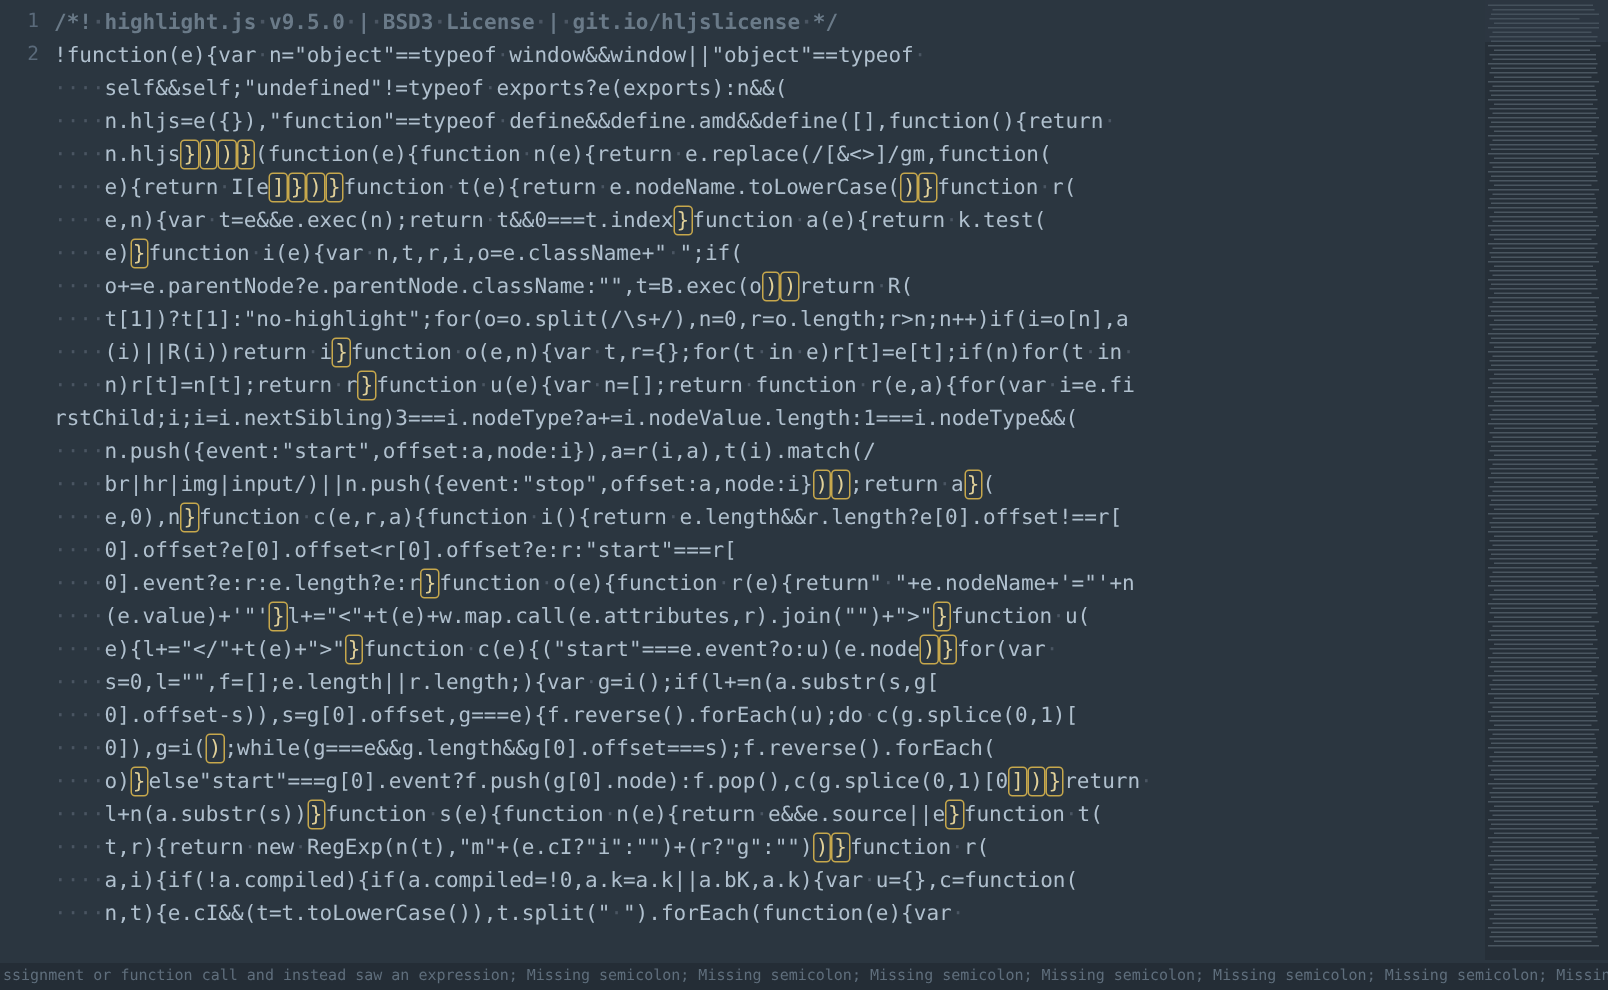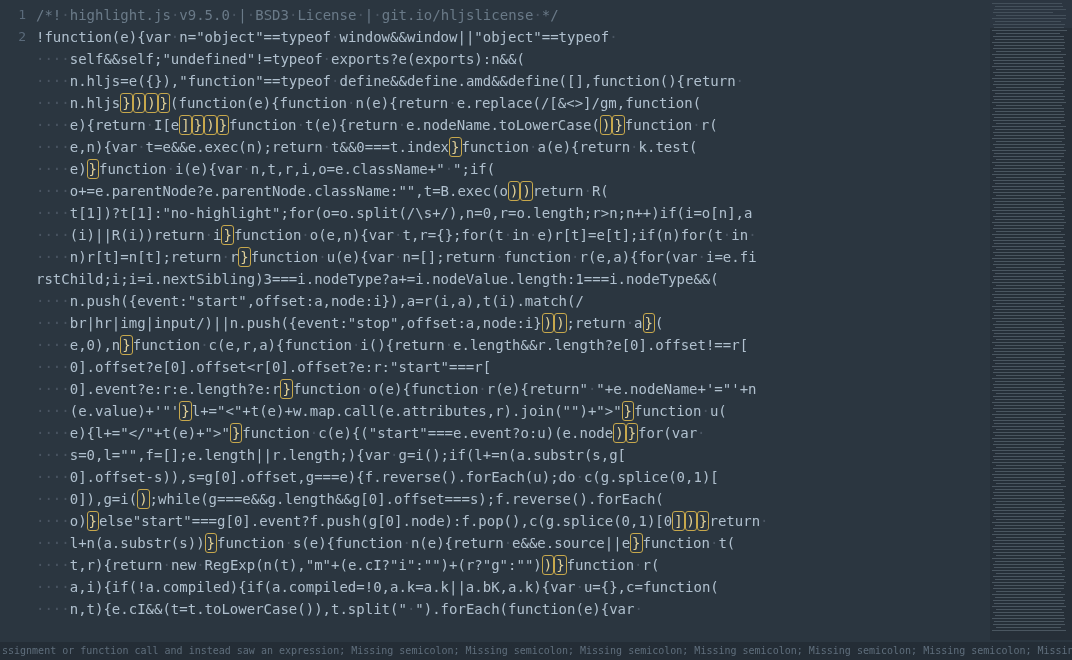--- a/index.html
+++ b/index.html
@@ -27,21 +27,21 @@
       font-size: 13px;
     }
     .gutter div { padding-right: 10px; height: 22px; }
     .code {
       flex: 1;
       padding-top: 4px;
       white-space: pre;
       overflow: hidden;
     }
     .code-line { height: 22px; }
-    .cmt { color: #6a7a88; } 
+    .cmt { color: #6a7a88; font-weight: bold; } 
     .ws { color: #4a5562; }  
     .mk {
       display: inline-block;
       border: 1px solid #c7a84c;
       border-radius: 3px;
       padding: 0 1px;
       line-height: 18px;
       height: 20px;
       color: #e0d099;
       vertical-align: baseline;

